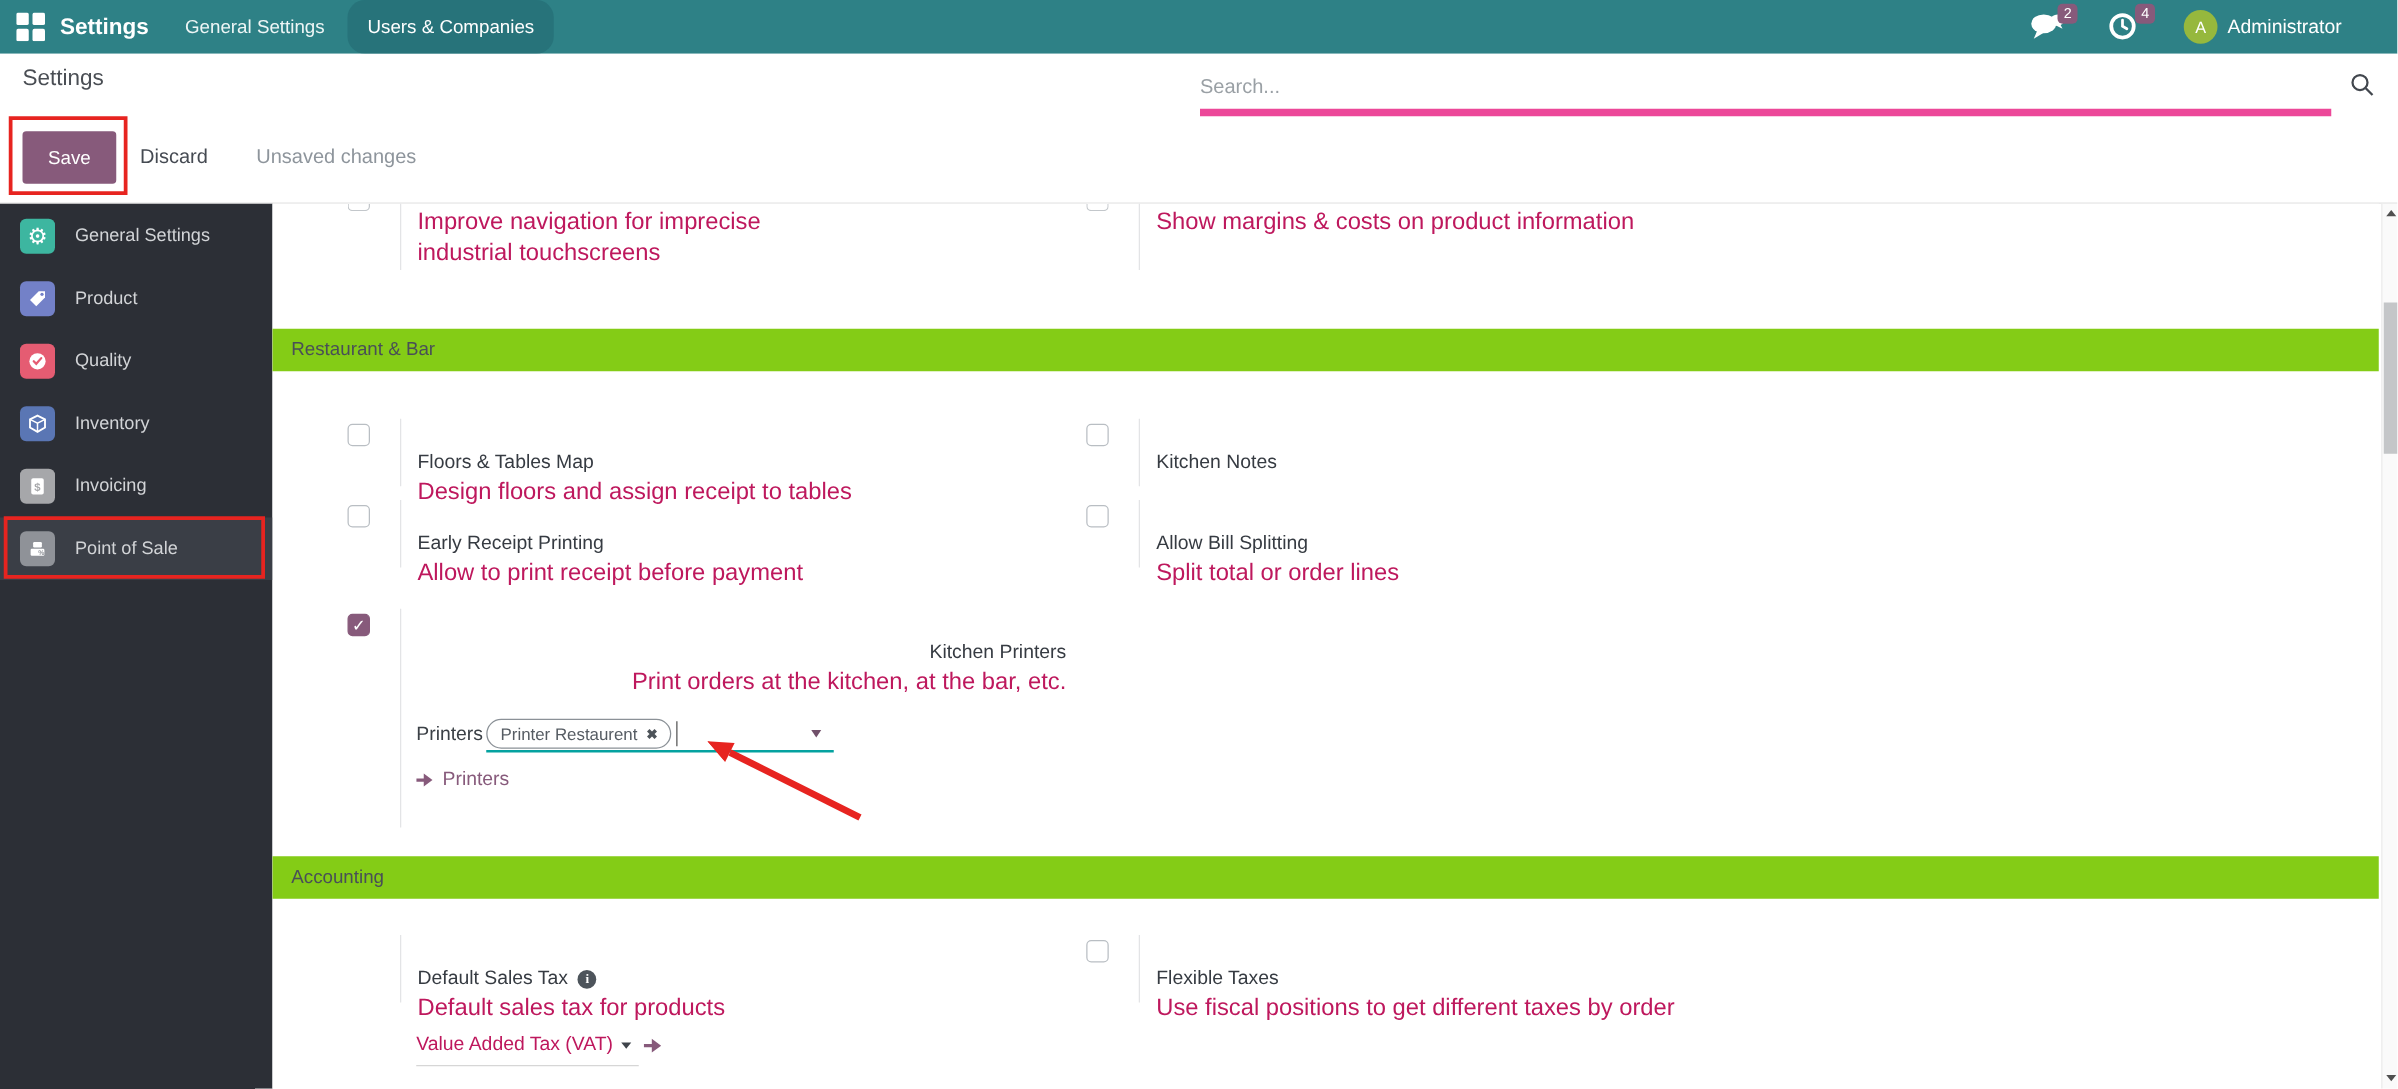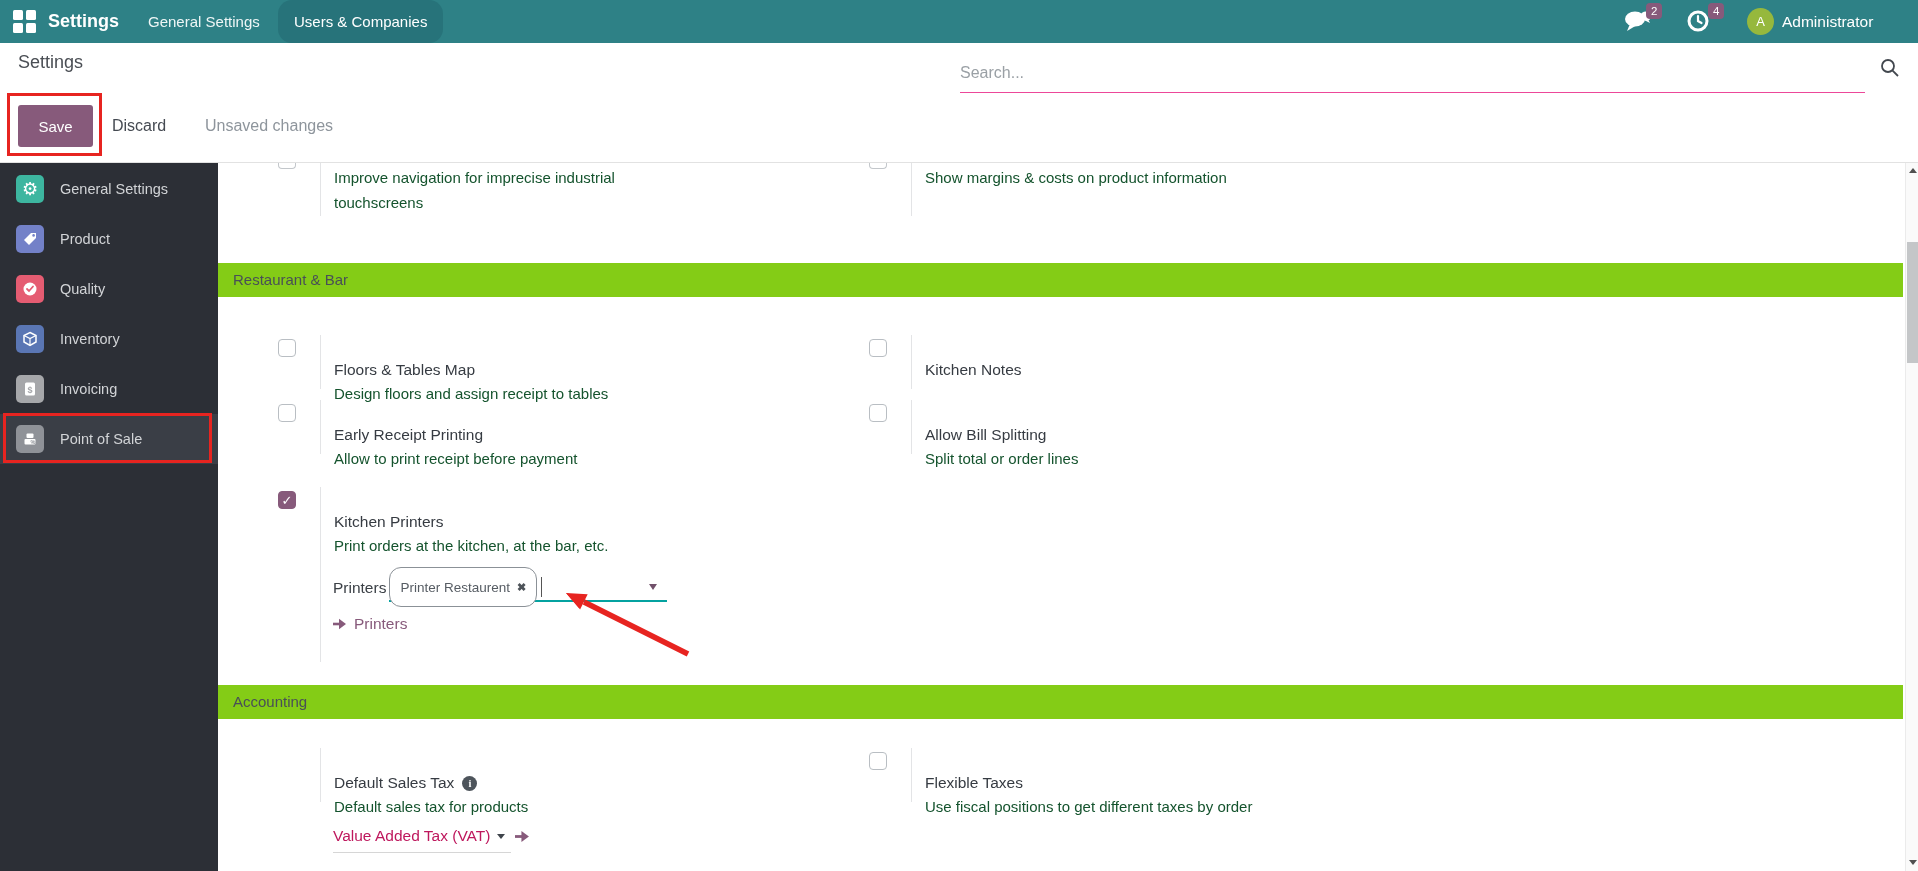--- a/index.html
+++ b/index.html
@@ -34,21 +34,21 @@
                    border-bottom:1px solid #e2e2e2; }
   .breadcrumb { position:absolute; left:18px; top:9px; font-size:18px; color:#4a4e54; }
   .save-btn { position:absolute; left:18px; top:62px; width:75px; height:42px; background:#875A7B;
               color:#fff; font-size:15px; border:none; border-radius:3px; cursor:pointer;
               font-family:"Liberation Sans",sans-serif; }
   .discard-btn { position:absolute; left:104px; top:62px; height:42px; line-height:42px; padding:0 8px;
                  color:#454a52; font-size:16px; cursor:pointer; }
   .dirty-label { position:absolute; left:205px; top:62px; height:42px; line-height:42px;
                  color:#8e959c; font-size:16px; }
   .search-input { position:absolute; left:960px; top:10px; width:905px; height:40px; border:none;
-                  border-bottom:1px solid #ec4899; outline:none; font-size:16px; color:#0f766e;
+                  border-bottom:6px solid #ec4899; outline:none; font-size:16px; color:#0f766e;
                   font-family:"Liberation Sans",sans-serif; background:transparent; }
   .search-input::placeholder { color:#9aa0a5; }
   .mag-icon { position:absolute; left:1880px; top:15px; width:20px; height:20px; cursor:pointer; }
 
   
   .sidebar { position:absolute; left:0; top:163px; width:218px; height:708px; background:#2c2f36; }
   .side-item { position:absolute; left:0; width:218px; height:50px; cursor:pointer; }
   .side-item.selected { background:#3a3e46; }
   .side-icon { position:absolute; left:16px; top:11px; width:28px; height:28px; border-radius:5px;
                display:flex; align-items:center; justify-content:center; }
@@ -66,34 +66,34 @@
   .checkbox.checked { background:#875A7B; border-color:#875A7B; }
   .checkbox.checked::after { content:"✓"; display:block; color:#fff; font-size:13px;
                              text-align:center; line-height:18px; }
   .cb-remnant { position:absolute; width:18px; height:6px; border:1px solid #c3c7cb; border-top:none;
                 border-radius:0 0 4px 4px; background:#fff; }
 
   .setting-box { position:absolute; width:575px; }
   .setting-box .pane { position:absolute; left:42px; top:0; right:0; border-left:1px solid #e3e4e6;
                        padding-left:13px; }          
   .s-title { font-size:15.5px; color:#363b42; line-height:22px;margin-top:24px; }
-  .s-desc  { font-size:15px;  color:#14532d; line-height:25px; }
+  .s-desc  { font-size:19px;  color:#be185d; line-height:25px; }
 
   .col1 { left:60px; }
   .col2 { left:651px; }
   
   .cbx1 { left:60px; }
   .cbx2 { left:651px; }
 
   
   .printers-row { position:absolute; left:115px; top:411px; display:flex; align-items:center; }
   .printers-label { font-size:15.5px; color:#3b4046; }
   .m2o-field { position:relative; display:flex; align-items:center; width:278px; height:28px;
                border-bottom:2px solid #04a2a0; margin-left:3px; cursor:text; }
-  .tag-pill { display:inline-flex; align-items:center; gap:7px; height:40px; padding:0 10px;
+  .tag-pill { display:inline-flex; align-items:center; gap:7px; height:24px; padding:0 10px;
               border:1px solid #8b9197; border-radius:12px; background:#fff; font-size:13.5px;
               color:#565c63; }
   .tag-x { font-size:11px; font-weight:bold; color:#4d5359; cursor:pointer; }
   .caret-down { width:0; height:0; border-left:4.5px solid transparent; border-right:4.5px solid transparent;
                 border-top:6px solid #71506a; cursor:pointer; }
   .text-cursor { width:1px; height:20px; background:#555; margin-left:4px; }
 
   .internal-link { position:absolute; display:flex; align-items:center; gap:7px; color:#875A7B;
                    font-size:15.5px; cursor:pointer; }
   .vat-row { position:absolute; left:115px; top:664px; display:flex; align-items:center; }
@@ -283,21 +283,21 @@
     <div class="checkbox cbx2" style="top:241px;"></div>
     <div class="setting-box col2" style="top:237px;">
       <div class="pane" style="height:54px;">
         <div class="s-title">Allow Bill Splitting</div>
         <div class="s-desc">Split total or order lines</div>
       </div>
     </div>
 
     <div class="checkbox checked cbx1" style="top:328px;"></div>
     <div class="setting-box col1" style="top:324px;">
-      <div class="pane" style="height:175px;">
+      <div class="pane" style="height:175px;text-align:right;">
         <div class="s-title">Kitchen Printers</div>
         <div class="s-desc">Print orders at the kitchen, at the bar, etc.</div>
       </div>
     </div>
 
     <div class="printers-row">
       <span class="printers-label">Printers</span>
       <div class="m2o-field">
         <span class="tag-pill">
           <span>Printer Restaurent</span>

